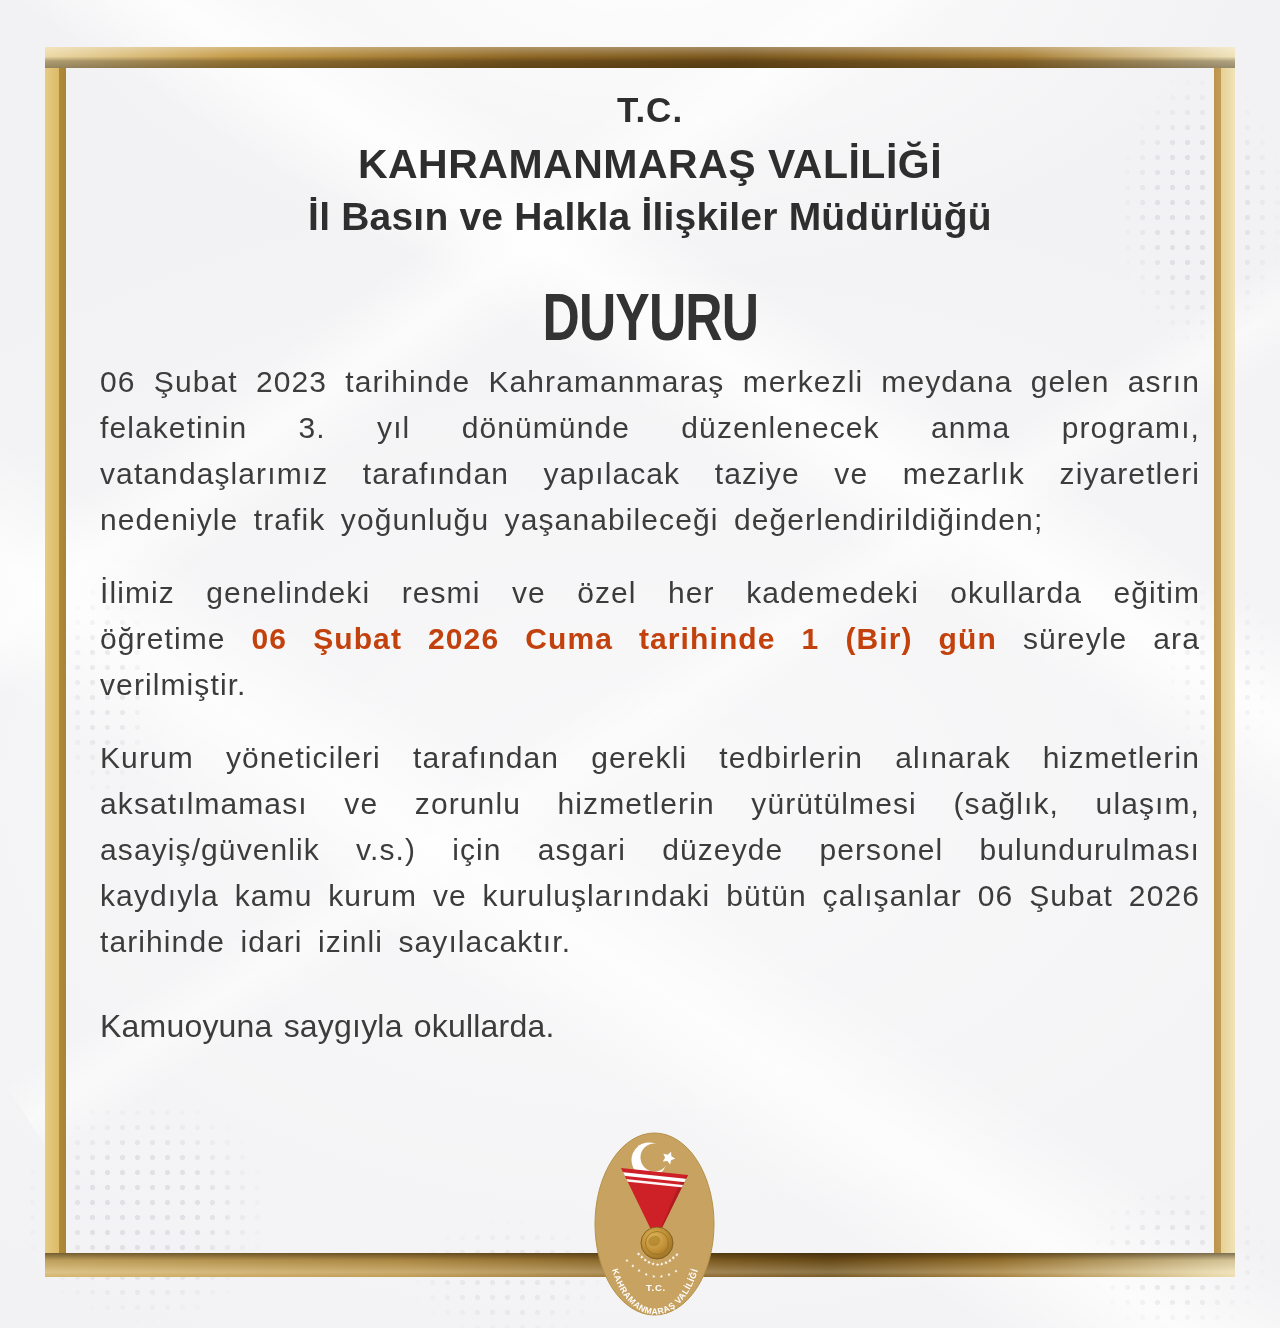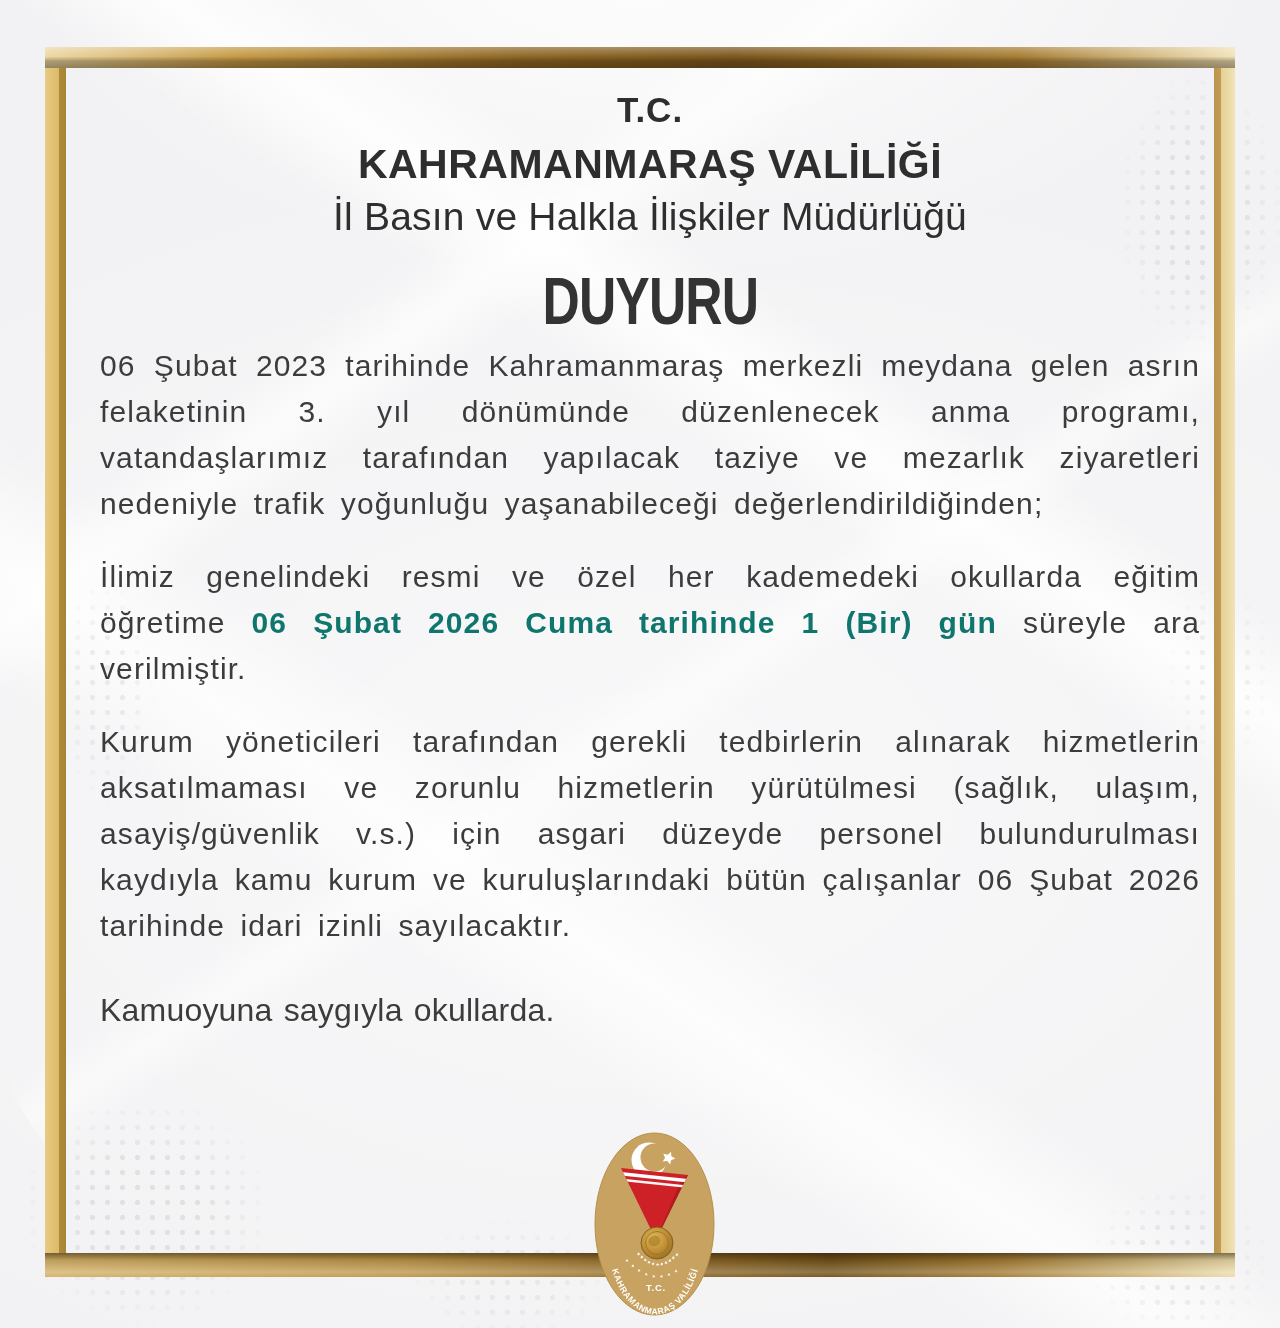--- a/index.html
+++ b/index.html
@@ -48,32 +48,32 @@
     position:absolute;left:45px;top:1253px;width:1190px;height:24px;
     background:
       linear-gradient(180deg, rgba(35,22,4,.55) 0, rgba(35,22,4,.12) 30%, rgba(255,255,255,.22) 80%, rgba(255,255,255,.05) 100%),
       linear-gradient(90deg,#d3b267 0%,#bd964a 30%,#8a6525 55%,#6f5019 66%,#a17a32 80%,#ecdcab 100%);
   }
   
   .content{position:absolute;left:100px;top:0;width:1100px;color:#3c3c3c;}
   .hdr{ text-align:center;color:#2e2e2e;}
   .hdr-tc{margin-top:90px;font-size:35px;font-weight:bold;letter-spacing:1px;}
   .hdr-org{margin-top:11px;font-size:41px;font-weight:bold;letter-spacing:.5px;}
-  .hdr-dept{margin-top:7px;font-size:39px;font-weight:normal;letter-spacing:.2px;}
-  .title-wrap{text-align:center;margin-top:28px;height:66px;}
+  .hdr-dept{margin-top:7px;font-size:39px;font-weight:bold;letter-spacing:.2px;}
+  .title-wrap{text-align:center;margin-top:44px;height:66px;}
   .title{
     display:inline-block;font-size:60px;font-weight:bold;color:#333;
     transform:scale(.86,1.12);transform-origin:center;letter-spacing:-1px;
   }
   .body-text p{
     margin:27px 0 0 0;font-size:30px;line-height:46px;text-align:justify;
     letter-spacing:1.1px;word-spacing:6px;
   }
   .body-text p.first{margin-top:10px;}
-  .body-text strong{font-weight:bold;color:#0f766e;}
+  .body-text strong{font-weight:bold;color:#c2410c;}
   .closing{margin-top:38px !important;text-align:left !important;font-size:32px !important;letter-spacing:.2px !important;word-spacing:2px !important;}
   
   .emblem{position:absolute;left:594px;top:1131px;width:122px;height:186px;}
 </style>
 </head>
 <body>
 
 <div class="canvas">
 
   <div class="glow"></div>

